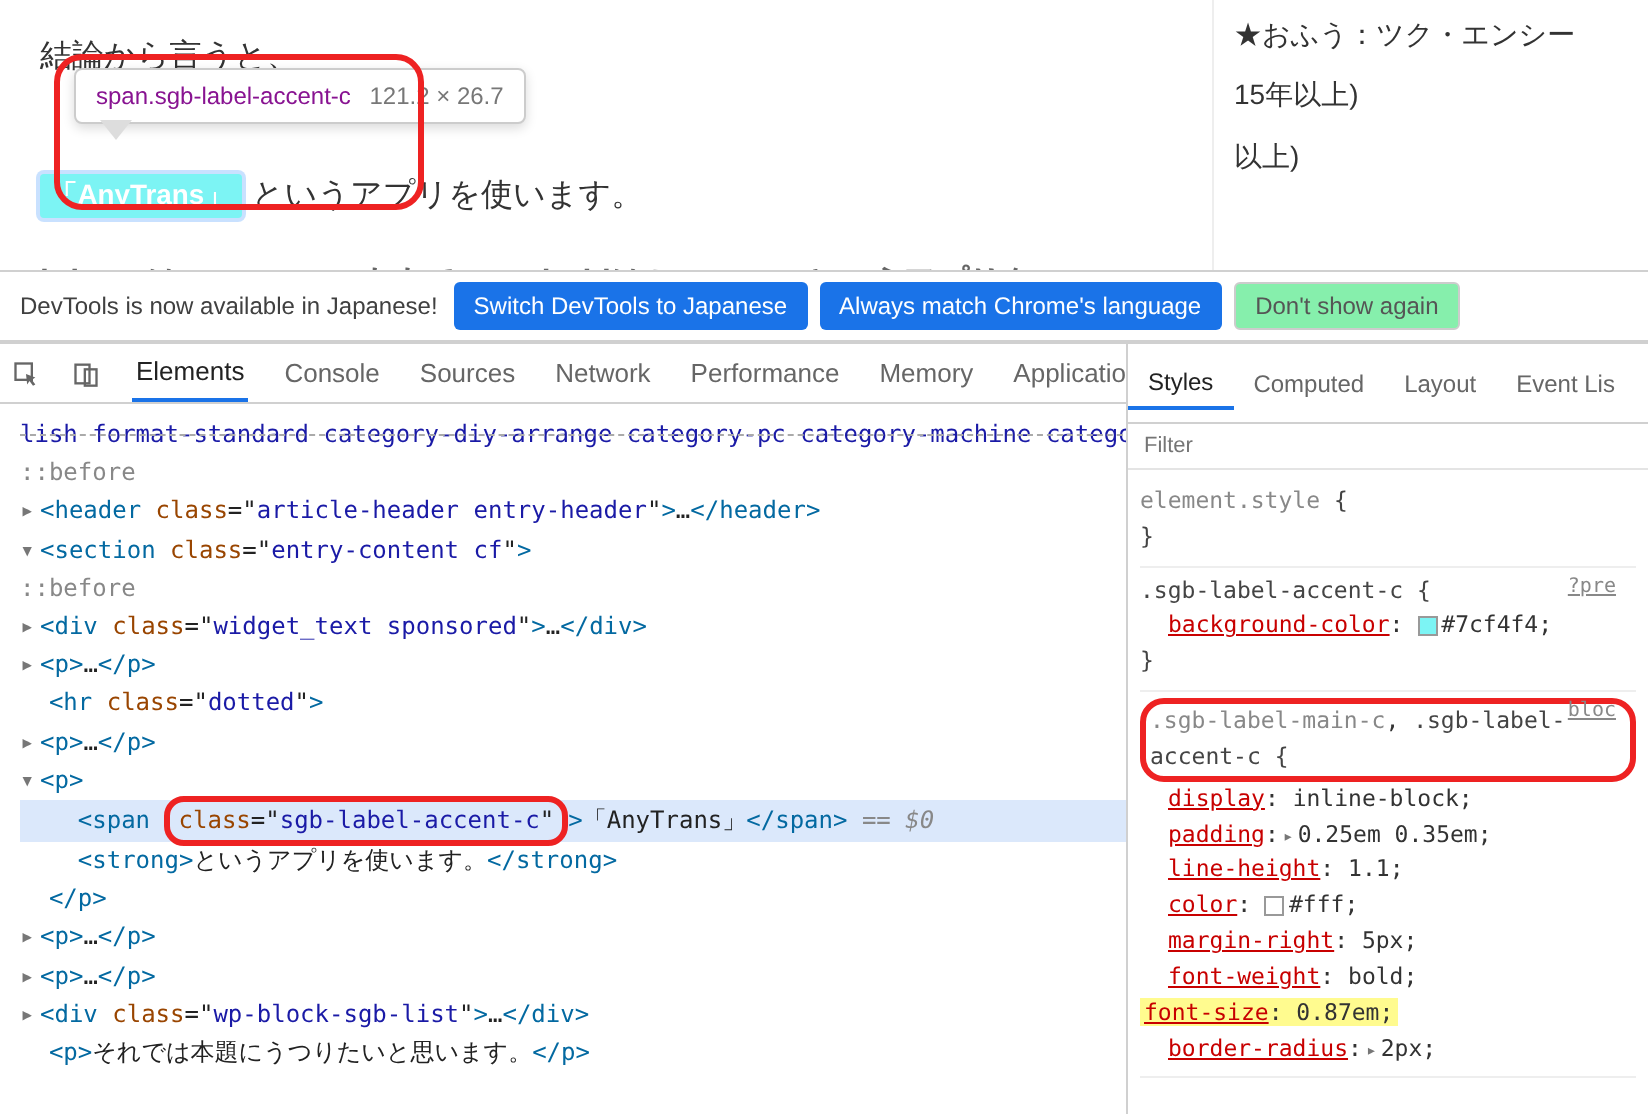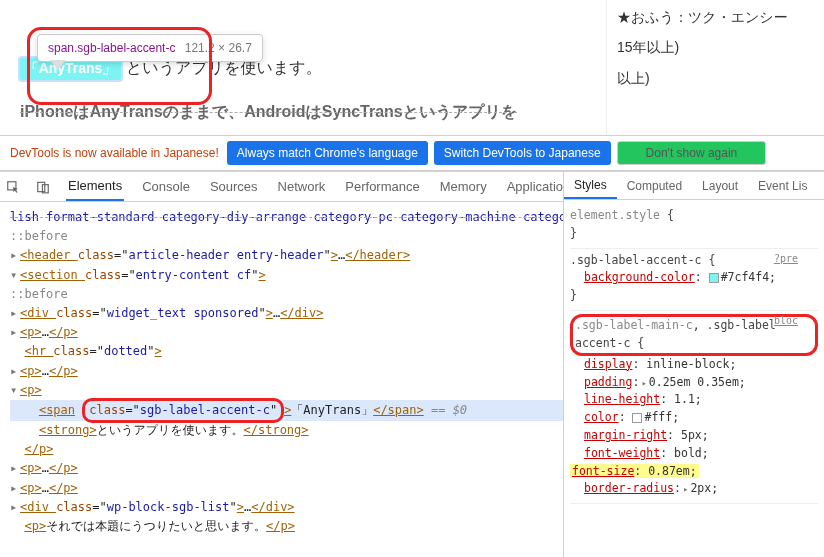--- a/index.html
+++ b/index.html
@@ -13,68 +13,69 @@
   .tooltip-tail { position: absolute; left: 50px; top: 60px; width: 0; height: 0; border-left: 8px solid transparent; border-right: 8px solid transparent; border-top: 10px solid #ddd; }
   .red-circle-1 { position: absolute; left: 27px; top: 27px; width: 185px; height: 78px; border: 3px solid #e22; border-radius: 14px; pointer-events: none; }
   .label-row { margin-top: 48px; font-size: 16px; }
   .sgb-label { display: inline-block; background: #7cf4f4; color: #fff; padding: 0.25em 0.35em; line-height: 1.1; font-weight: bold; font-size: 0.87em; border-radius: 2px; margin-right: 5px; box-shadow: 0 0 0 2px rgba(120,180,255,.4);}  
   .page-text-2 { font-size: 16px; color: #333; margin-top: 22px; font-weight: 600;}
   
   .right-col { position: absolute; right: 0; top: 0; width: 218px; height: 135px; border-left: 1px solid #eee; padding: 6px 10px; font-size: 14px; color: #333; overflow: hidden;}
   .right-col p { margin-bottom: 8px; line-height: 1.6;}
   
   .notice-bar { position: relative; height: 36px; border-top: 1px solid #d0d0d0; border-bottom: 1px solid #d0d0d0; background: #fff; display: flex; align-items: center; padding: 0 10px; font-size: 12px;}
-  .notice-bar .msg { color: #c2410c; margin-right: 8px; }
+  .notice-bar .msg { color: #404040; margin-right: 8px; }
   .btn-blue { background: #1a73e8; color: #fff; border-radius: 3px; padding: 5px 10px; margin-right: 6px; cursor: pointer; font-size: 12px;}
-  .btn-plain { background: #22c55e; border: 1px solid #ccc; border-radius: 3px; padding: 4px 28px; cursor: pointer; color: #555; font-size: 12px; text-align: right;}
+  .btn-plain { background: #86efac; border: 1px solid #ccc; border-radius: 3px; padding: 4px 10px; cursor: pointer; color: #555; font-size: 12px; text-align: right;}
   
   .devtools { display: flex; height: 386px; border-top: 1px solid #d0d0d0; }
   .dt-left { flex: 1; display: flex; flex-direction: column; border-right: 1px solid #d0d0d0; overflow: hidden;}
   .dt-right { width: 260px; display: flex; flex-direction: column; overflow: hidden;}
   
   .tabbar { display: flex; align-items: center; height: 30px; border-bottom: 1px solid #d0d0d0; padding: 0 6px; gap: 16px; color: #666; font-size: 13px; overflow: hidden; white-space: nowrap;}
   .tabbar .tab { cursor: pointer; padding: 6px 2px; }
   .tabbar .tab.active { color: #222; border-bottom: 2px solid #1a73e8; font-weight: 500;}
   .tabbar .icon { width: 16px; height: 16px; display: inline-flex; align-items: center; justify-content: center; color: #666;}
   
   .dom-tree { flex: 1; overflow: auto; font-family: Menlo, Consolas, monospace; font-size: 12px; padding: 6px 0 6px 10px; line-height: 1.6; color: #222; white-space: nowrap;}
   .dom-tree .line { padding-left: 0; } .i2 { padding-left: 32px;} .i3 { padding-left: 48px;} .i4{padding-left:64px;}
   .tri { display: inline-block; width: 10px; color: #777; }
-  .tagc { color: #a16207; text-decoration: underline; }
+  .tagc { color: #0369a1; }
   .attrn { color: #994500; }
   .attrv { color: #1a1aa6; }
   .txt { color: #222; }
   .pseudo { color: #888; }
   .comment { color: #888; font-style: italic;}
   .cut { color: #666; text-decoration: line-through dashed #aaa 1px;}
   .hl-line { background: #dbe8fb; }
   .red-circle-2 { display:inline-block; border: 3px solid #e22; border-radius: 10px; padding: 0 4px; margin: -2px 0;}
   
-  .styles-tabs { display: flex; height: 28px; border-bottom: 1px solid #d0d0d0; align-items: center; font-size: 12px; color: #666; white-space: nowrap; overflow: hidden;}
+  .styles-tabs { display: flex; height: 40px; border-bottom: 1px solid #d0d0d0; align-items: center; font-size: 12px; color: #666; white-space: nowrap; overflow: hidden;}
   .styles-tabs .tab { padding: 5px 10px; cursor: pointer;}
   .styles-tabs .tab.active { color: #222; border-bottom: 2px solid #1a73e8;}
   .filter-row { border-bottom: 1px solid #e4e4e4; }
   .filter-row input { width: 100%; border: none; padding: 5px 8px; font-size: 11px; outline: none; color: #999;}
   .styles-pane { flex: 1; overflow: auto; font-family: Menlo, Consolas, monospace; font-size: 11.5px; padding: 4px 6px; line-height: 1.55;}
   .rule { border-bottom: 1px solid #eee; padding: 3px 0 5px; position: relative;}
   .selector { color: #444; }
   .gray-sel { color: #888;}
   .brace { color: #444; }
   .prop { color: #c80000; margin-left: 14px; text-decoration: underline;}
   .val { color: #333; }
   .swatch { display: inline-block; width: 10px; height: 10px; border: 1px solid #999; vertical-align: middle; margin-right: 2px;}
-  .link-origin { position: absolute; right: 20px; top: 2px; color: #888; font-size: 10px; text-decoration: underline;}
+  .link-origin { position: absolute; right: 10px; top: 2px; color: #888; font-size: 10px; text-decoration: underline;}
   .red-circle-3 { border: 3px solid #e22; border-radius: 12px; padding: 0 2px; display: inline-block;}
   .yellow-hl { background: #fffb8f; padding: 0 2px; margin-top: 45px;}
   .tri-sm{display:inline-block;color:#777;font-size:9px;margin:0 2px;}
 </style>
 </head>
 <body>
 
 <div class="page-top">
+  <p class="page-text-1">結論から言うと、</p>
 
   <div class="tooltip-bubble">
     <span class="sel">span.sgb-label-accent-c</span>
     <span class="dim">121.2 × 26.7</span>
   </div>
   <div class="tooltip-tail"></div>
   <div class="red-circle-1"></div>
 
   <p class="label-row">
     <span class="sgb-label">「AnyTrans」</span><span>というアプリを使います。</span>
@@ -85,22 +86,22 @@
   <div class="right-col">
     <p>★おふう：ツク・エンシー</p>
     <p>15年以上)</p>
     <p>以上)</p>
 
   </div>
 </div>
 
 <div class="notice-bar">
   <span class="msg">DevTools is now available in Japanese!</span>
+  <span class="btn-blue">Switch DevTools to Japanese</span>
   <span class="btn-blue">Always match Chrome's language</span>
-  <span class="btn-blue">Switch DevTools to Japanese</span>
   <span class="btn-plain">Don't show again</span>
 </div>
 
 <div class="devtools">
   <div class="dt-left">
     <div class="tabbar">
       <span class="icon">
         <svg width="14" height="14" viewBox="0 0 24 24" fill="none" stroke="#666" stroke-width="2">
             <rect x="3" y="3" width="14" height="14"></rect>
             <path d="M12 12 l8 3 -3 2 3 4 -2 1 -3-4 -2 3z" fill="#666" stroke="none"></path>
@@ -143,20 +144,23 @@
     </div>
   </div>
 
   <div class="dt-right">
     <div class="styles-tabs">
       <span class="tab active">Styles</span>
       <span class="tab">Computed</span>
       <span class="tab">Layout</span>
       <span class="tab">Event Lis</span>
     </div>
+    <div class="filter-row">
+      <input placeholder="Filter" style="">
+    </div>
     <div class="styles-pane">
 
       <div class="rule">
         <span class="gray-sel">element.style</span> <span class="brace">{</span><br>
         <span class="brace">}</span>
       </div>
 
       <div class="rule">
         <span class="link-origin">?pre</span>
         <span class="selector">.sgb-label-accent-c</span> <span class="brace">{</span><br>

